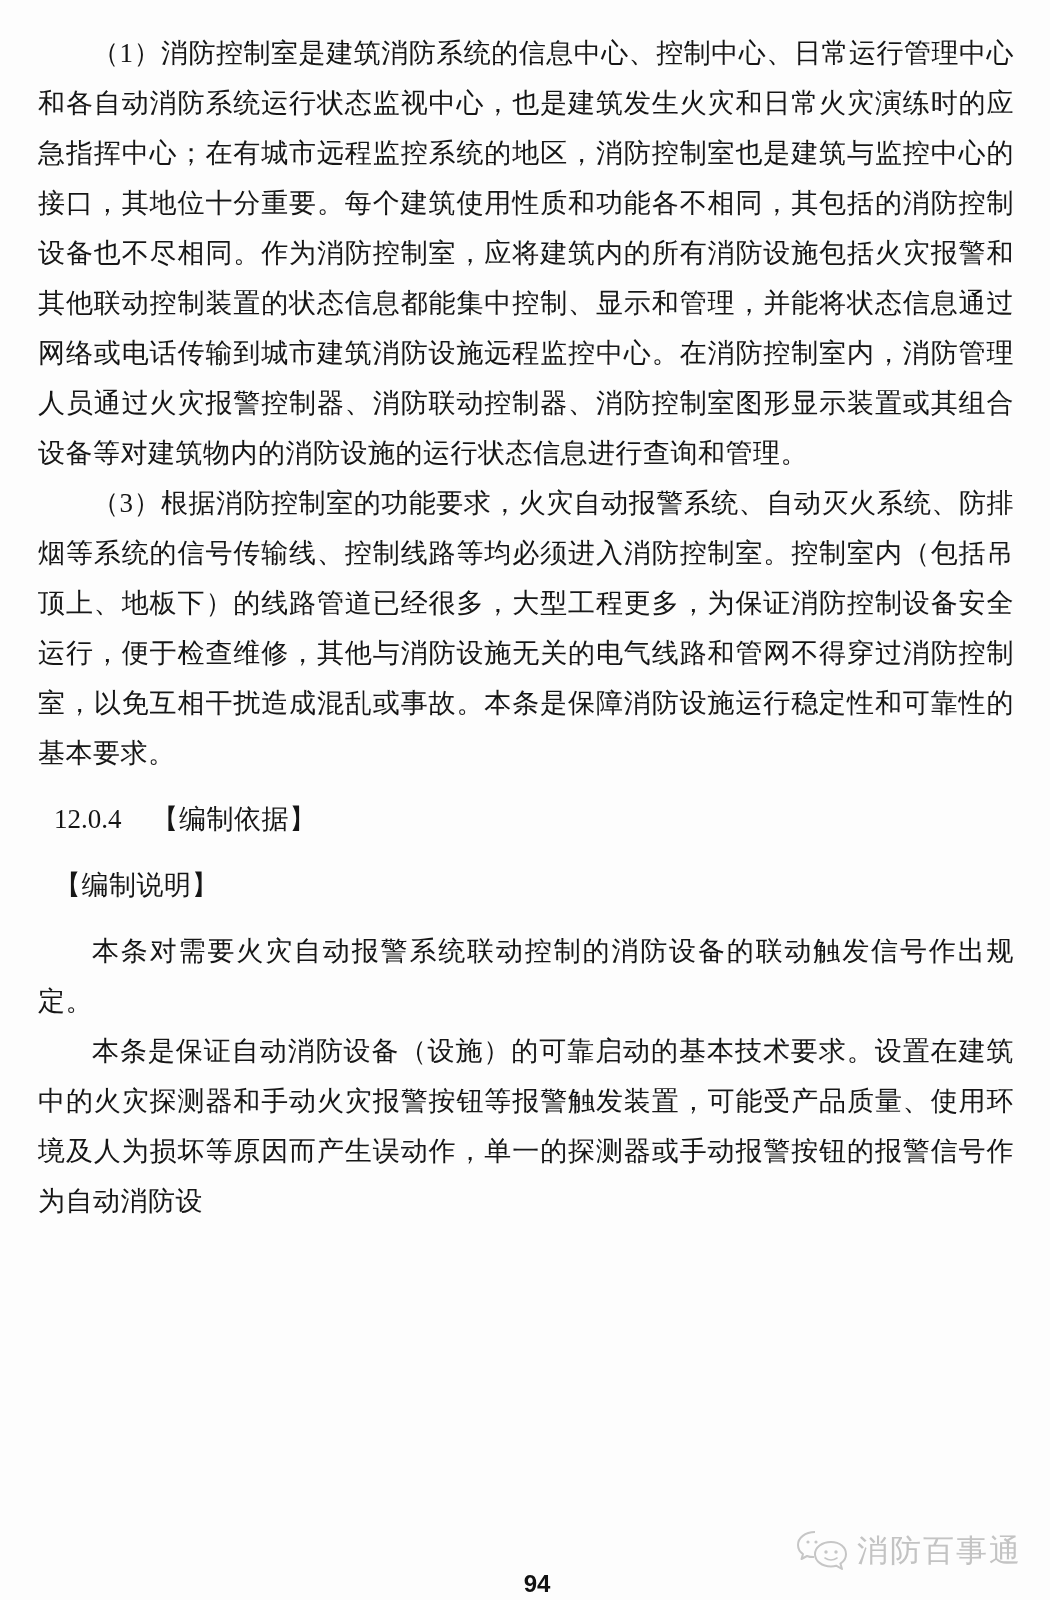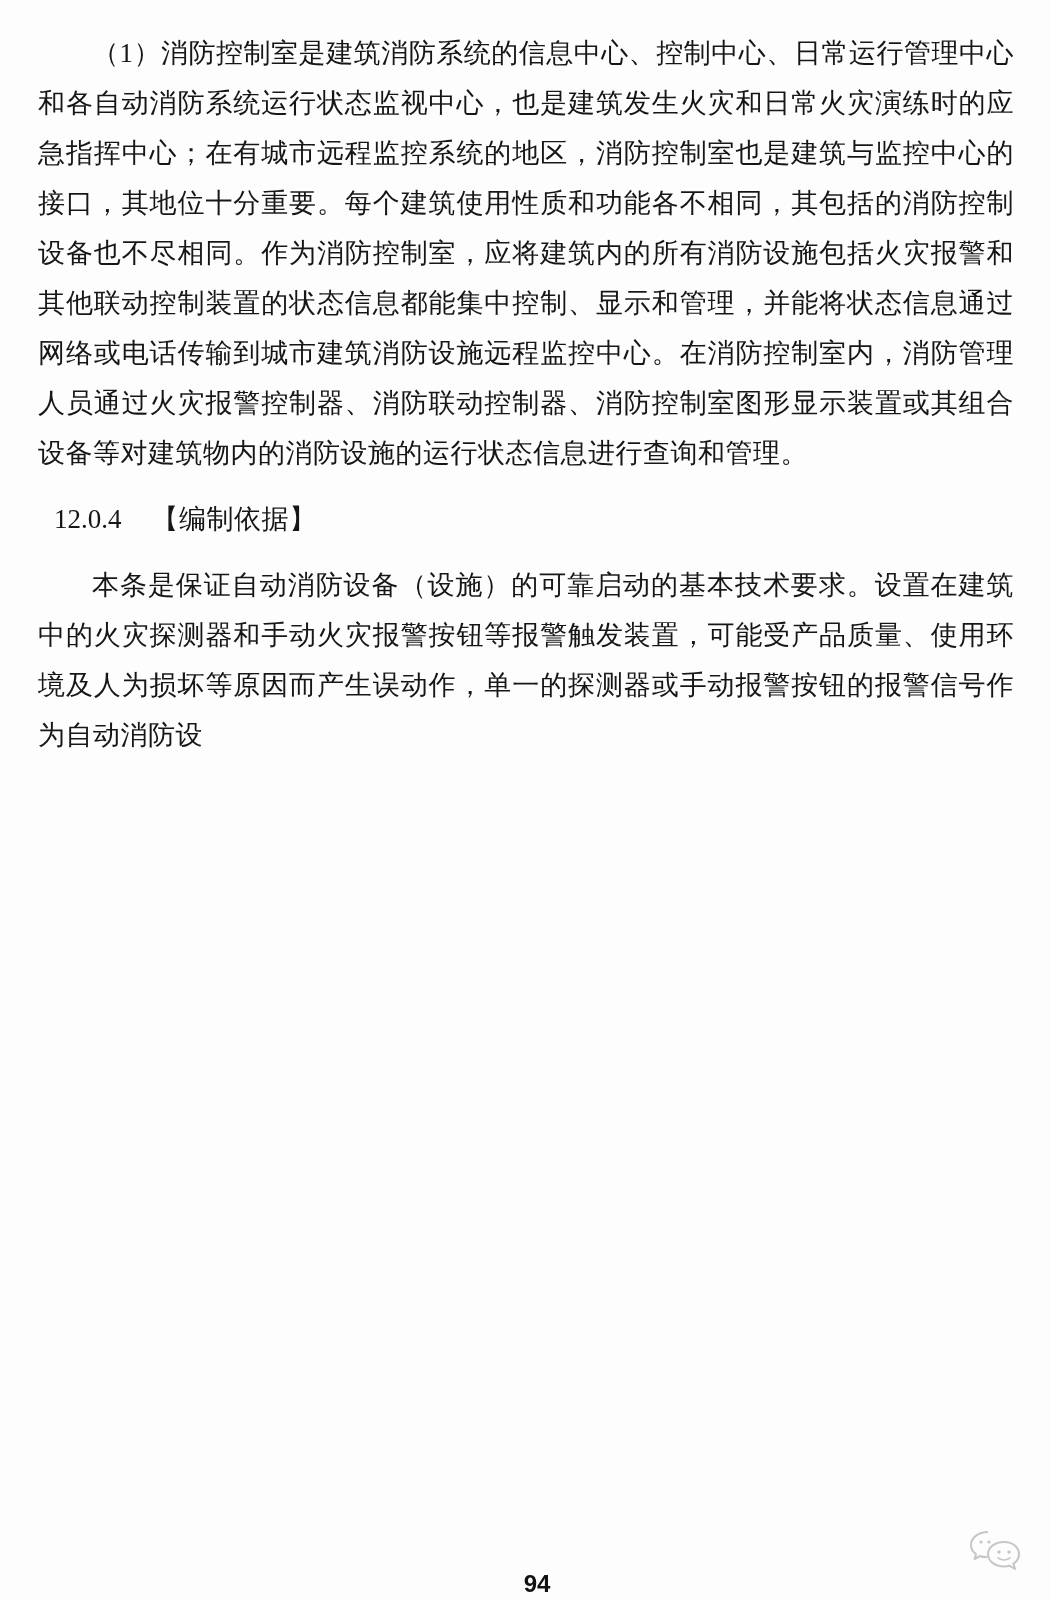--- a/index.html
+++ b/index.html
@@ -67,41 +67,45 @@
     color: #111111;
   }
 </style>
 </head>
 <body>
 
 <div class="page">
 
   <div class="content">
     <p class="para">（1）消防控制室是建筑消防系统的信息中心、控制中心、日常运行管理中心和各自动消防系统运行状态监视中心，也是建筑发生火灾和日常火灾演练时的应急指挥中心；在有城市远程监控系统的地区，消防控制室也是建筑与监控中心的接口，其地位十分重要。每个建筑使用性质和功能各不相同，其包括的消防控制设备也不尽相同。作为消防控制室，应将建筑内的所有消防设施包括火灾报警和其他联动控制装置的状态信息都能集中控制、显示和管理，并能将状态信息通过网络或电话传输到城市建筑消防设施远程监控中心。在消防控制室内，消防管理人员通过火灾报警控制器、消防联动控制器、消防控制室图形显示装置或其组合设备等对建筑物内的消防设施的运行状态信息进行查询和管理。</p>
+    <p class="para">（3）根据消防控制室的功能要求，火灾自动报警系统、自动灭火系统、防排烟等系统的信号传输线、控制线路等均必须进入消防控制室。控制室内（包括吊顶上、地板下）的线路管道已经很多，大型工程更多，为保证消防控制设备安全运行，便于检查维修，其他与消防设施无关的电气线路和管网不得穿过消防控制室，以免互相干扰造成混乱或事故。本条是保障消防设施运行稳定性和可靠性的基本要求。</p>
 
     <p class="heading">
       <span class="sec-num">12.0.4</span><span>【编制依据】</span>
     </p>
 
 
+    <p class="heading">【编制说明】</p>
 
+    <p class="para">本条对需要火灾自动报警系统联动控制的消防设备的联动触发信号作出规定。</p>
     <p class="para">本条是保证自动消防设备（设施）的可靠启动的基本技术要求。设置在建筑中的火灾探测器和手动火灾报警按钮等报警触发装置，可能受产品质量、使用环境及人为损坏等原因而产生误动作，单一的探测器或手动报警按钮的报警信号作为自动消防设</p>
   </div>
 
   <div class="watermark">
     <span>
       <svg width="54" height="46" viewBox="0 0 54 46" fill="none">
 
         <path d="M20 4 C10 4 3 10 3 17 c0 4 2 7 5 9 l-1.5 5 5.5-3 c2 0.8 4.5 1.2 7 1.1" stroke="#c6c6c6" stroke-width="2" fill="none" stroke-linejoin="round"></path>
         <circle cx="13" cy="14" r="1.6" fill="#c6c6c6"></circle>
         <circle cx="21" cy="14" r="1.6" fill="#c6c6c6"></circle>
 
         <path d="M36 14 c-9 0-16 5.4-16 12.2 0 6.8 7 12.2 16 12.2 1.8 0 3.6-0.2 5.2-0.7 l5.8 3.3 -1.6-5.4 c3.4-2.2 5.6-5.6 5.6-9.4 C51 19.4 44.9 14 36 14 z" stroke="#c6c6c6" stroke-width="2" fill="#fdfdfd" stroke-linejoin="round"></path>
         <circle cx="31" cy="24" r="1.7" fill="#c6c6c6"></circle>
         <circle cx="41" cy="24" r="1.7" fill="#c6c6c6"></circle>
         <path d="M30 30 q6 4 12 0" stroke="#c6c6c6" stroke-width="1.6" fill="none" stroke-linecap="round"></path>
       </svg>
     </span>
+    <span>消防百事通</span>
   </div>
 
   <div class="pagenum">94</div>
 
 </div>
 
 </body></html>

